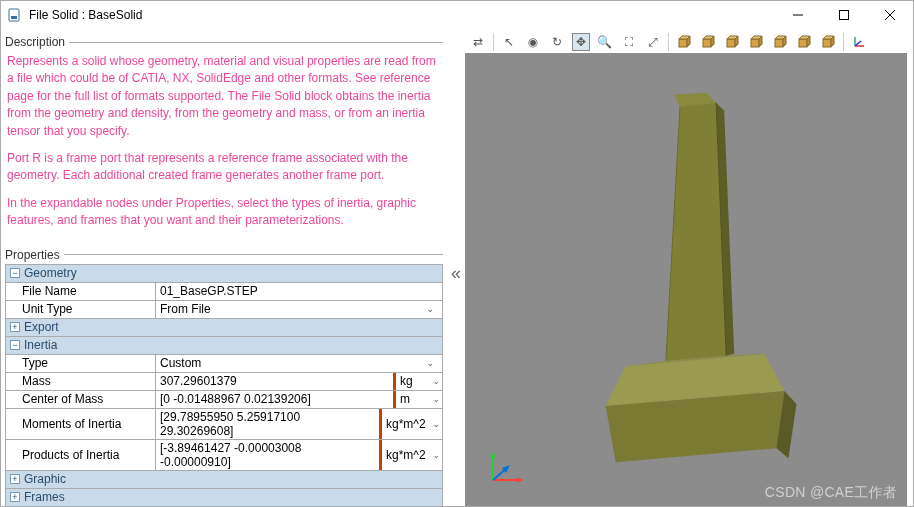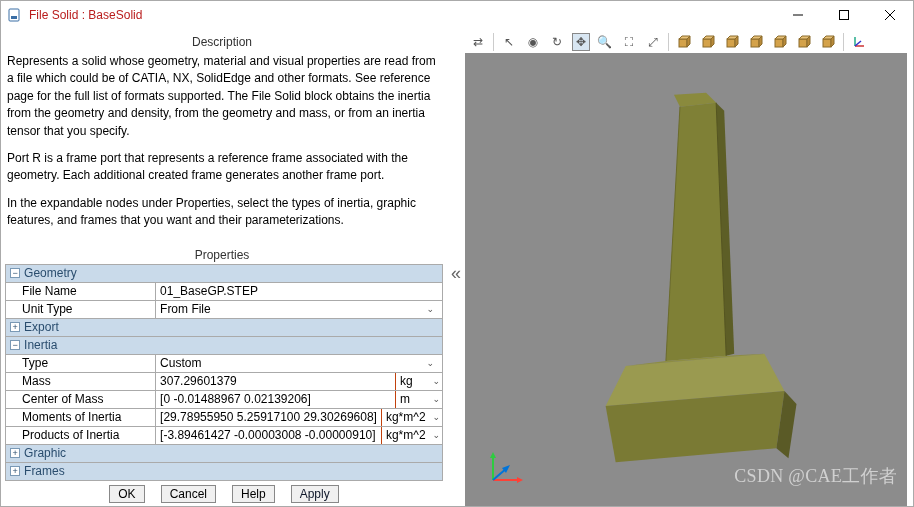--- a/index.html
+++ b/index.html
@@ -1,54 +1,54 @@
 <!DOCTYPE html>
 <html><head>
 <meta charset="utf-8">
 <style>
   * { box-sizing: border-box; margin: 0; padding: 0; font-family: "Segoe UI", Tahoma, sans-serif; font-size: 12px; }
   body { width: 914px; height: 507px; overflow: hidden; background: #fff; }
   .window { width: 914px; height: 507px; border: 1px solid #aaa; display: flex; flex-direction: column; background:#fff; }
   .titlebar { height: 28px; display:flex; align-items:center; padding-left:6px; background:#fff; }
   .titlebar .icon { width:16px; height:16px; margin-right:6px; }
-  .titlebar .title { flex:1; color:#b91c1c; }
+  .titlebar .title { flex:1; color:#000000; }
   .winbtns { display:flex; }
   .winbtn { width:46px; height:28px; display:flex; align-items:center; justify-content:center; color:#222; }
   .body { flex:1; display:flex; overflow:hidden; }
-  .left { width:446px; display:flex; flex-direction:column; padding:4px 4px 8px 4px;align-items:center; }
+  .left { width:446px; display:flex; flex-direction:column; padding:4px 4px 8px 4px; }
   .splitter { width:18px; display:flex; align-items:flex-start; justify-content:center; padding-top:235px; background:#fff; }
   .splitter .chev { font-size:18px; color:#666; line-height:1; }
   .right { flex:1; display:flex; flex-direction:column; padding:4px 6px 4px 0; }
   .rtoolbar { height:24px; display:flex; align-items:center; gap:6px; padding-left:4px; }
   .tbtn { width:18px; height:18px; display:flex; align-items:center; justify-content:center; color:#555; }
   .tbtn.sel { border:1px solid #888; background:#d8e6f2; }
   .tbsep { width:1px; height:18px; background:#ccc; }
   .viewport { flex:1; background:#8c8c8c; position:relative; margin-top:2px; }
   .fieldset-legend { display:flex; align-items:center; gap:4px; color:#333; margin:2px 0; }
   .fieldset-legend .label { white-space:nowrap; }
   .fieldset-legend .line { flex:1; height:1px; background:#aaa; }
-  .desc { color:#000000; line-height:1.45; padding:2px 2px 6px 2px; }
+  .desc { color:#ec4899; line-height:1.45; padding:2px 2px 6px 2px; }
   .desc p { margin-bottom:10px; }
   .proptable { border:1px solid #aaa; border-bottom:none; }
   .prow { display:flex; border-bottom:1px solid #aaa; min-height:18px; align-items:stretch; }
   .prow.section { background:#c9daea; color:#2a4d6e; font-weight:normal; }
   .prow.section .scell { padding:1px 4px; display:flex; align-items:center; gap:4px; width:100%; }
   .prow.section .expander { width:10px; text-align:center; font-size:9px; color:#2a4d6e; border:1px solid #7a99b5; background:#fff; line-height:9px; height:10px; }
   .pcell-name { width:150px; border-right:1px solid #aaa; padding:1px 6px 1px 16px; background:#fff; display:flex; align-items:center; }
-  .pcell-val { flex:1; padding:1px 4px; background:#fff; display:flex; align-items:center; border-right:1px solid #c2410c; }
+  .pcell-val { flex:1; padding:1px 4px; background:#fff; display:flex; align-items:center; border-right:3px solid #c2410c; }
   .pcell-unit { width:46px; padding:1px 4px; background:#fff; display:flex; align-items:center; position:relative; }
   .pcell-unit.long { width:60px; }
   .dd-arrow { position:absolute; right:2px; font-size:9px; color:#555; }
   .pcell-val.full { border-right:none; }
   .dd-arrow2 { margin-left:auto; font-size:9px; color:#555; padding-right:4px; }
   .btnrow { display:flex; justify-content:flex-end; gap:16px; padding:4px 0 4px 0; }
   .btn { border:1px solid #888; background:#f0f0f0; padding:1px 8px; min-width:34px; text-align:center; }
   .btn.disabled { color:#0f172a; }
   .triad { position:absolute; left:20px; bottom:20px; }
-  .watermark { position:absolute; right:10px; bottom:20px; color:#d0d0d0; font-size:18px; font-family: Liberation Serif, serif; letter-spacing:0.3px; pointer-events:none; }
+  .watermark { position:absolute; right:10px; bottom:6px; color:#d0d0d0; font-size:14px; font-family: Liberation Sans, sans-serif; letter-spacing:0.3px; pointer-events:none; }
 </style>
 </head>
 <body>
 
 <div class="window">
   <div class="titlebar">
     <span class="icon">
       <svg width="16" height="16" viewBox="0 0 16 16">
           <rect x="2" y="2" width="10" height="12" rx="1" fill="#fff" stroke="#3a6ea5" stroke-width="1"></rect>
           <rect x="4" y="9" width="6" height="3" fill="#3a6ea5"></rect>

